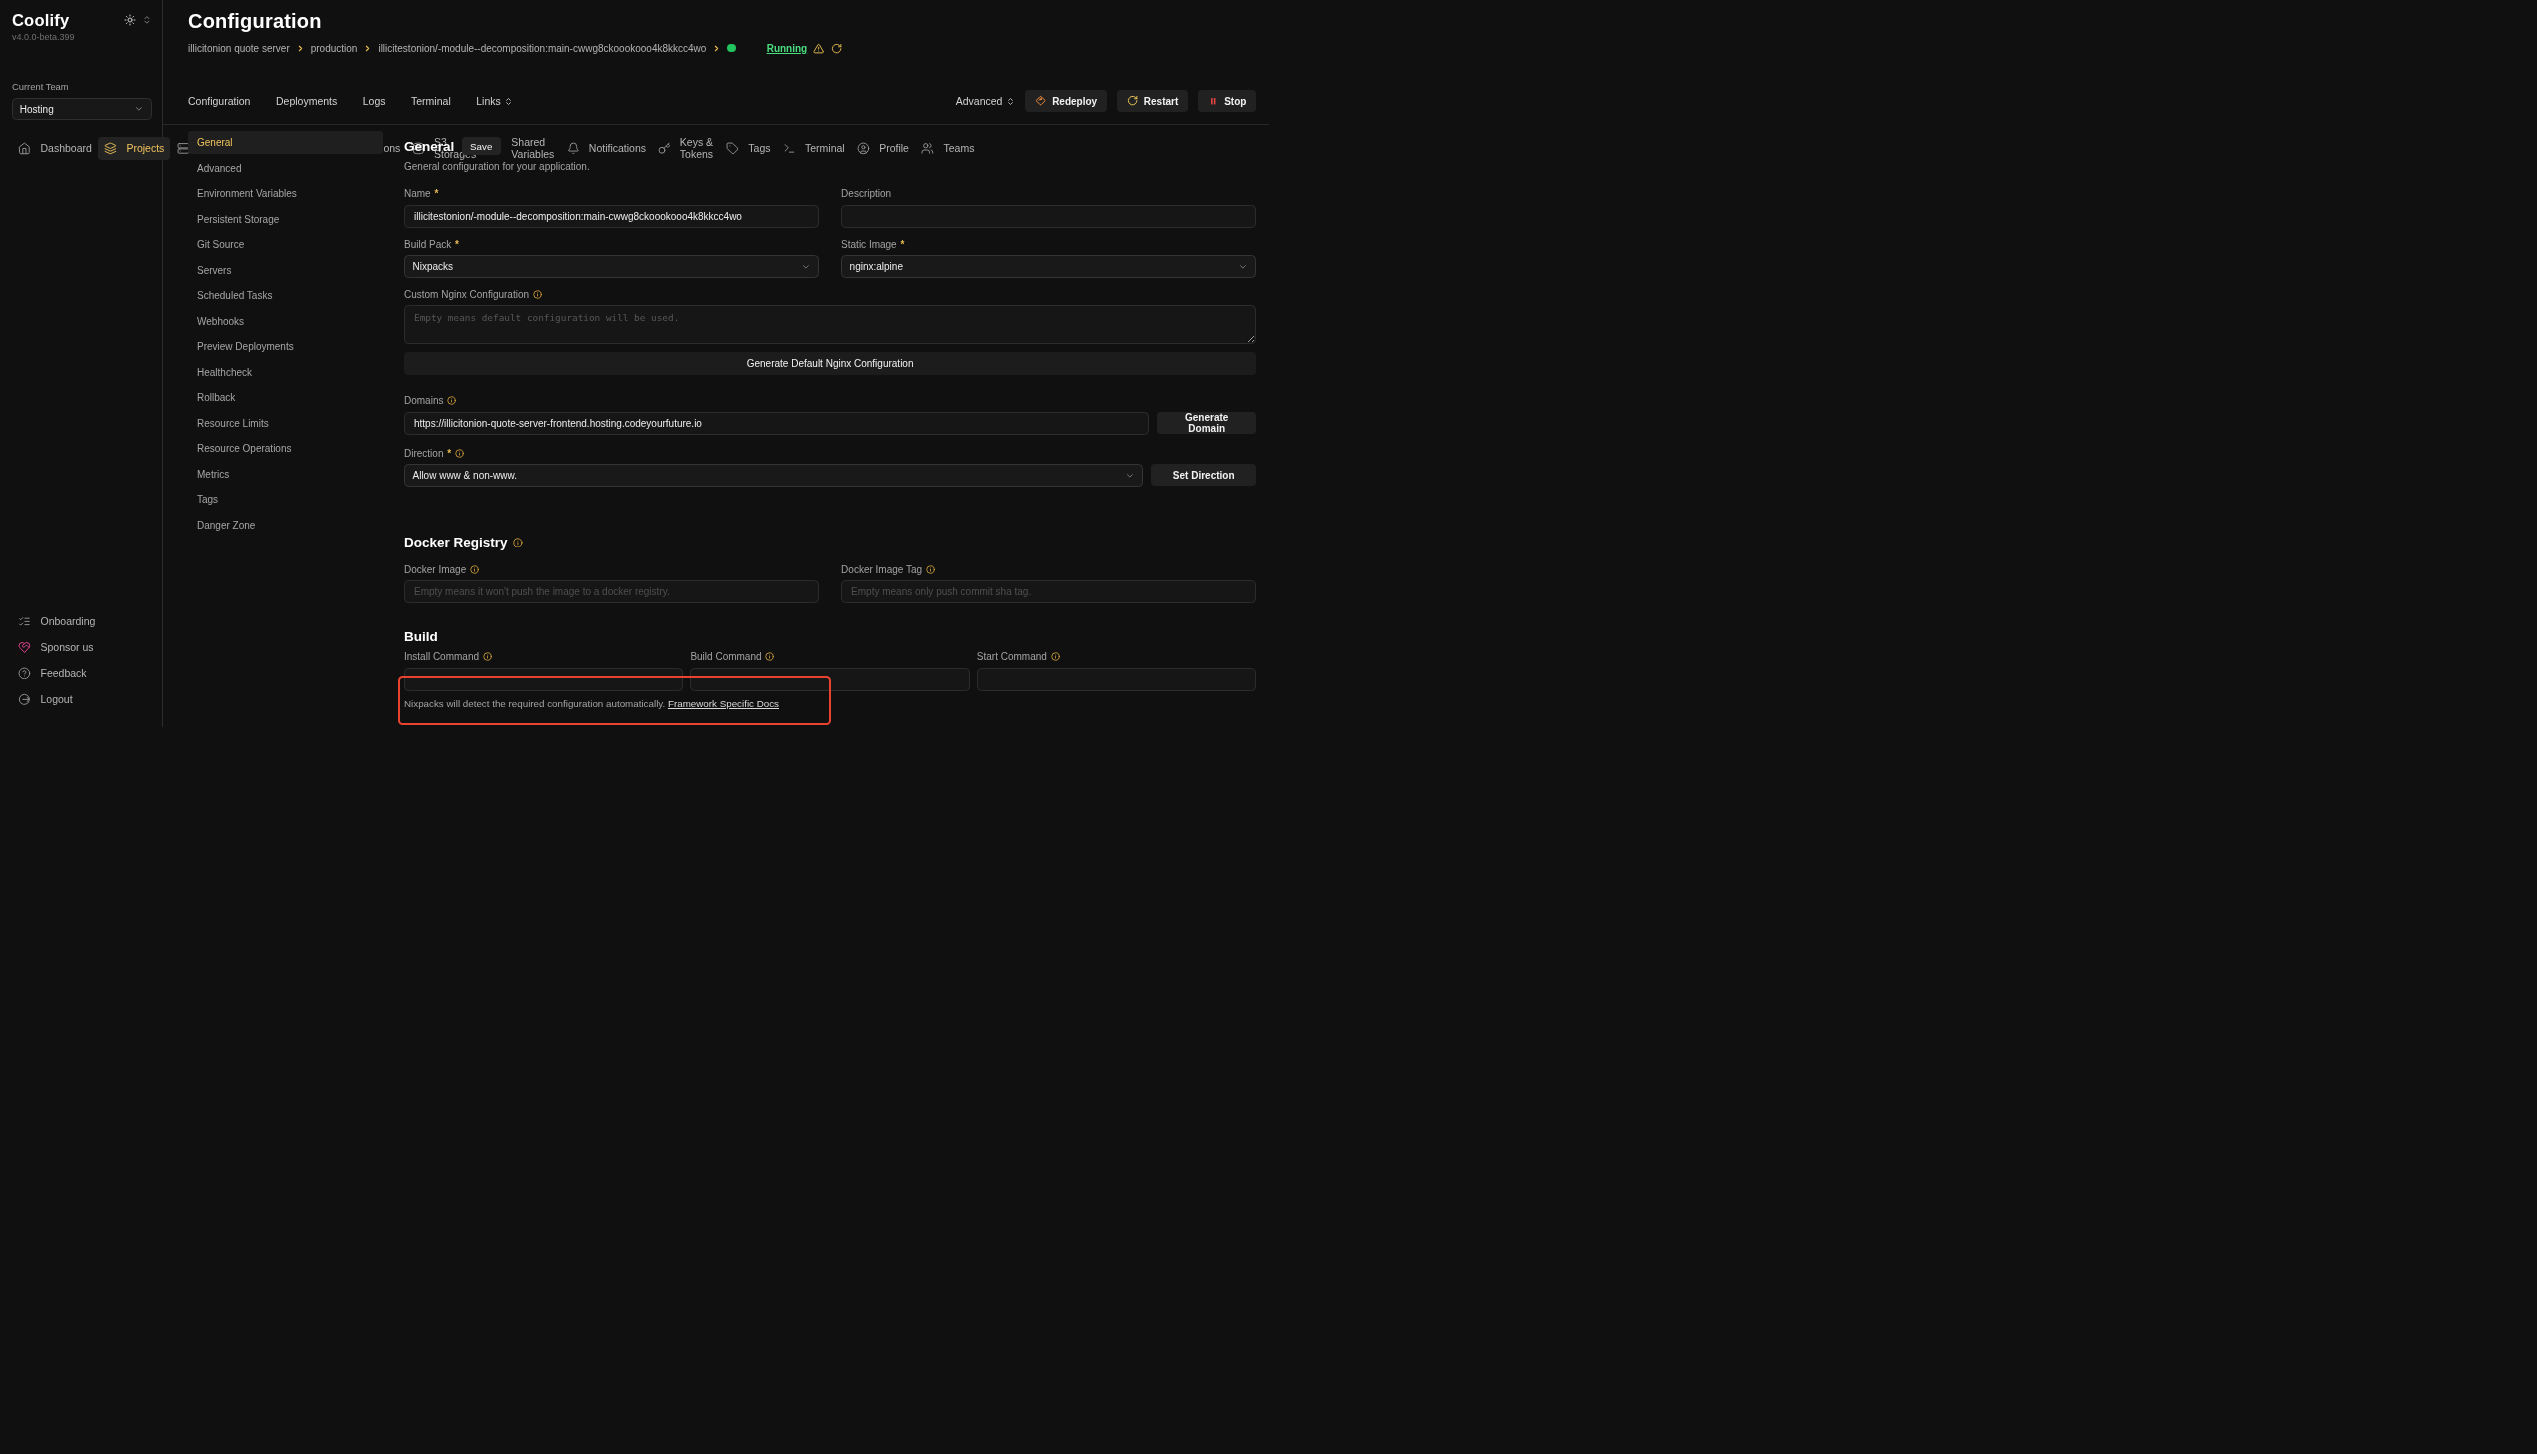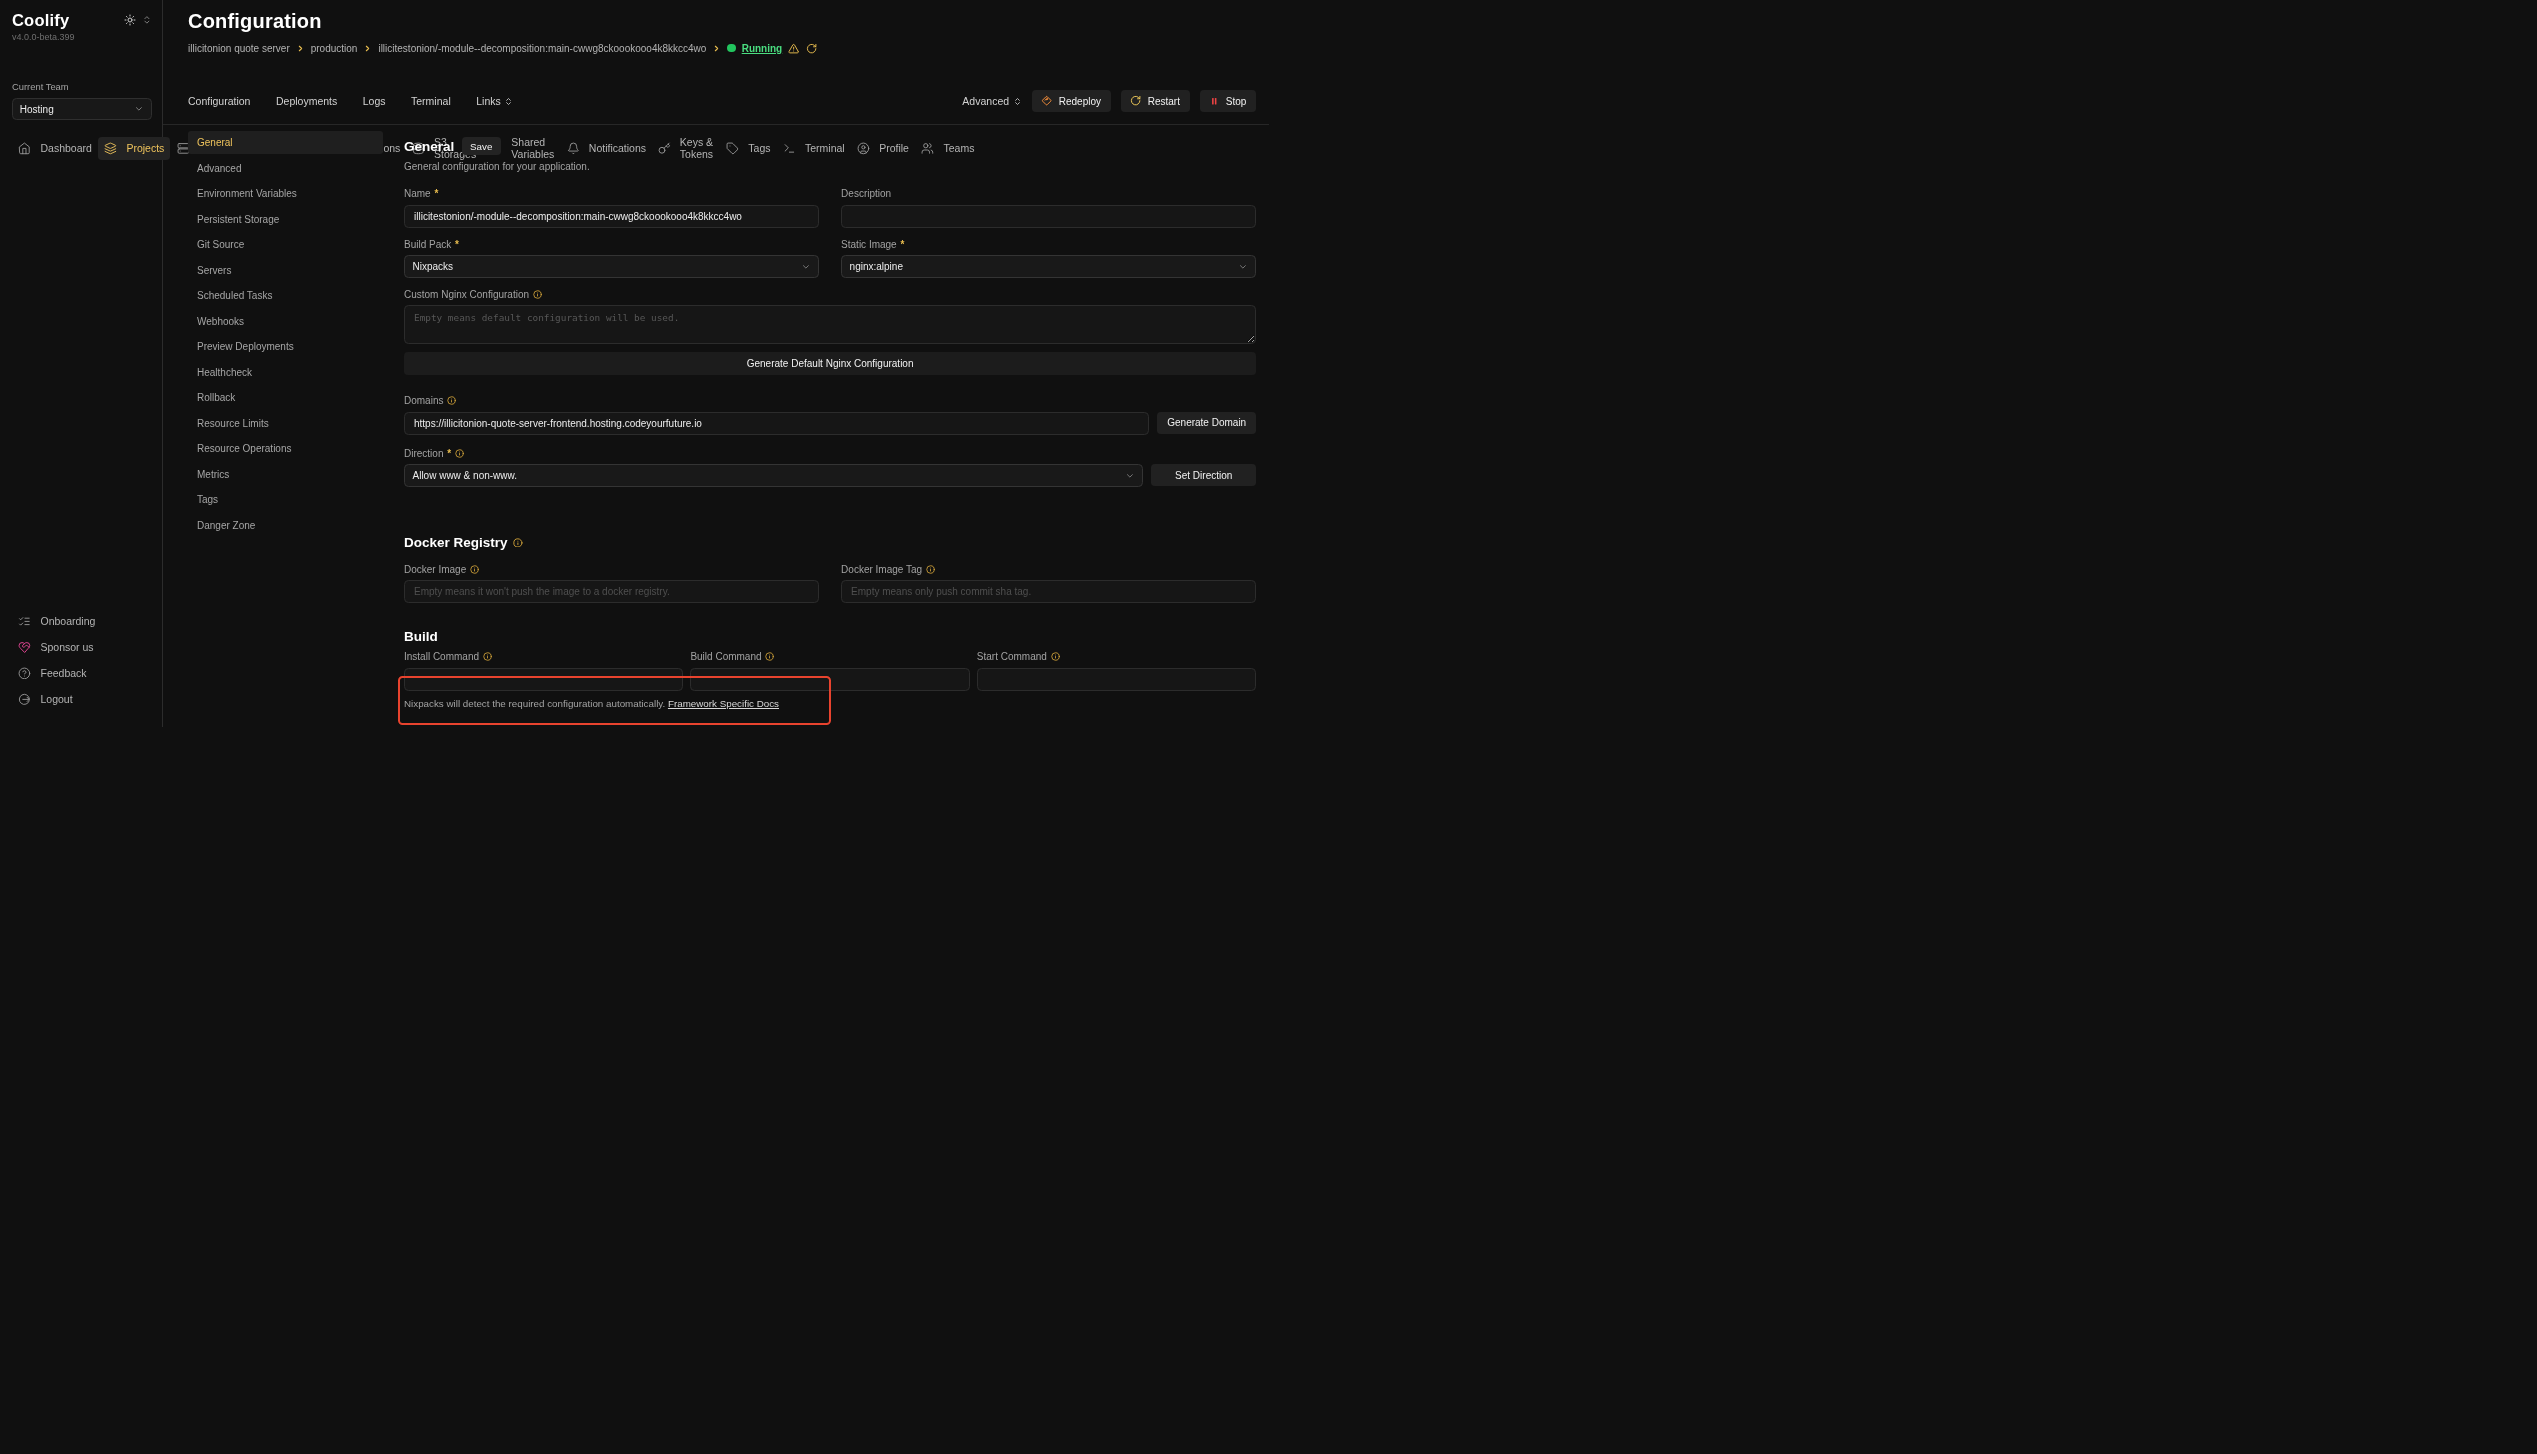--- a/index.html
+++ b/index.html
@@ -29,32 +29,32 @@
 
   
   .main { flex:1; display:flex; flex-direction:column; position:relative; }
   .page-head { padding:9.8px 12.8px 0 25px; }
   h1 { font-size:20px; font-weight:800; color:#ffffff; letter-spacing:0.2px; }
   .breadcrumb { margin-top:9.8px; display:flex; align-items:center; gap:6px;
     font-size:10px; color:#b3b3b3; }
   .crumb { cursor:pointer; }
   .crumb-sep { color:#e9bd4f; display:flex; }
   .status-dot { width:8.3px; height:8.3px; border-radius:50%; background:#22c55e; }
-  .running { color:#4ade80; font-weight:bold; text-decoration:underline; cursor:pointer; }
+  .running { color:#4ade80; font-weight:bold; text-decoration:underline; cursor:pointer;margin-left:25px; }
   .warn-ic, .refresh-ic { color:#e9bd4f; display:flex; }
 
   .tabbar { margin-top:36px; padding:0 12.8px 11.3px 25px; border-bottom:0.8px solid #272727;
     display:flex; align-items:center; }
   .tabs { display:flex; align-items:center; gap:25.5px; }
   .tab { font-size:10.5px; color:#d2d2d2; cursor:pointer; display:flex; align-items:center; gap:3px; }
   .tab-actions { margin-left:auto; display:flex; align-items:center; gap:9.8px; }
   .adv { font-size:10.5px; color:#d2d2d2; display:flex; align-items:center; gap:3.8px; cursor:pointer; }
   .btn { background:#212121; border:none; border-radius:3.8px; color:#f2f2f2; font-size:10px;
     height:22.5px; padding:0 9.8px; display:inline-flex; align-items:center; gap:6px;
-    cursor:pointer; font-family:inherit; }
+    cursor:pointer; font-family:inherit;font-weight:bold; }
 
   .content { display:flex; padding:6.8px 12.8px 0 25px; gap:21px; flex:1; }
   .subnav { width:195px; min-width:195px; display:flex; flex-direction:column; }
   .subnav-item { height:22.5px; margin-bottom:3px; display:flex; align-items:center;
     padding:0 9px; border-radius:3px; font-size:10px; color:#a6a6a6; cursor:pointer; }
   .subnav-item.active { background:#1f1f1f; color:#eec35c; }
 
   .form { flex:1; position:relative; }
   .sec-head { display:flex; align-items:center; gap:7.5px; margin-top:6px; }
   h2 { font-size:13.5px; font-weight:bold; color:#ffffff; display:flex; align-items:center; gap:5.3px; }

